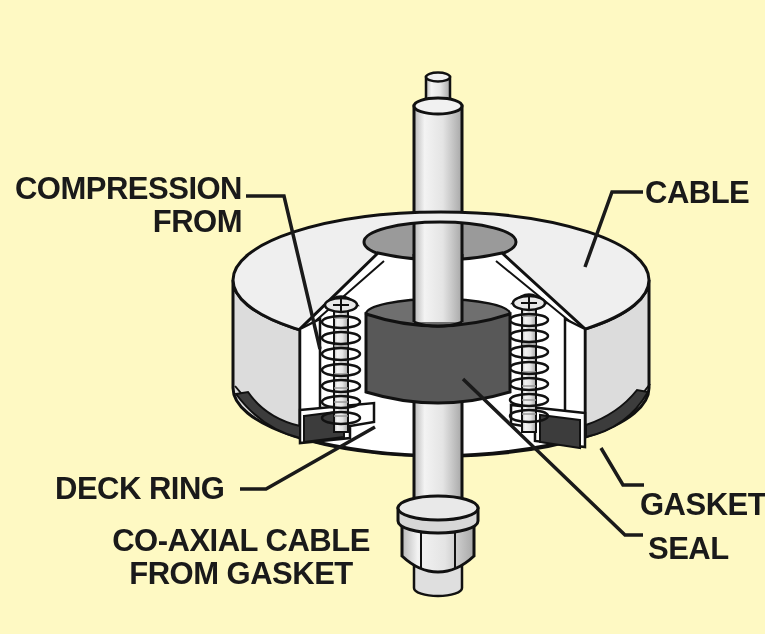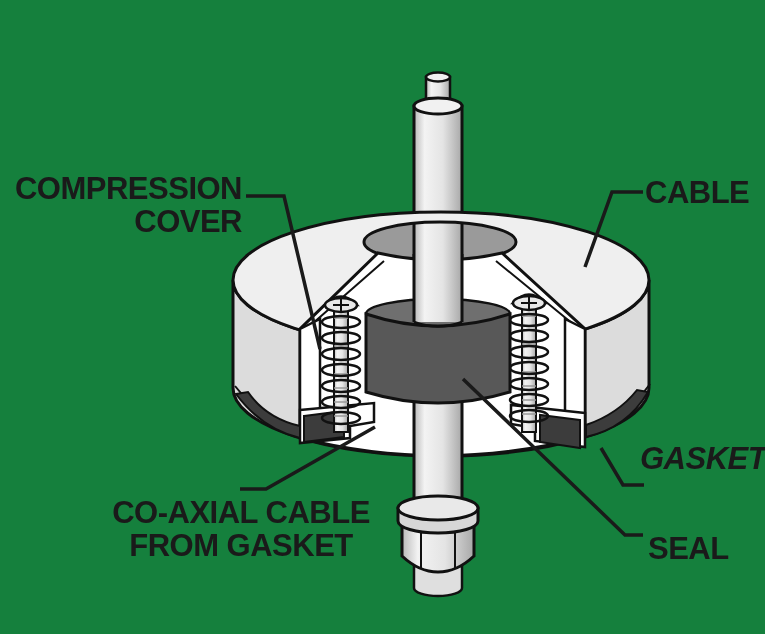--- a/index.html
+++ b/index.html
@@ -1,38 +1,38 @@
 <!DOCTYPE html>
 <html><head>
 <meta charset="utf-8">
 <style>
   html,body{margin:0;padding:0;background:#ffffff;}
   .stage{
     position:relative;
     width:765px;height:634px;
-    background:#15803d;
+    background:#fef9c3;
     overflow:hidden;
     font-family:"Liberation Sans","DejaVu Sans",sans-serif;
   }
   .stage svg{position:absolute;left:0;top:0;}
   .label{
     position:absolute;
     font-size:31px;
     font-weight:700;
     line-height:1.07;
     letter-spacing:-0.5px;
     color:#1a1a1a;
     white-space:nowrap;
   }
   .lbl-compression{left:0;top:172px;width:242px;text-align:right;}
   .lbl-cover{left:645px;top:176px;}
   .lbl-deckring{left:55px;top:472px;}
-  .lbl-gasket{left:640px;top:442px;font-style:italic;}
+  .lbl-gasket{left:640px;top:488px;}
   .lbl-seal{left:648px;top:532px;}
-  .lbl-coax{left:95px;top:496px;width:292px;text-align:center;}
+  .lbl-coax{left:95px;top:524px;width:292px;text-align:center;}
 </style>
 </head>
 <body>
 
 <div class="stage">
 
   <svg viewBox="0 0 765 634" width="765" height="634">
     <defs>
       <linearGradient id="g-metal" x1="0" y1="0" x2="1" y2="0">
         <stop offset="0" stop-color="#b9b9b9"></stop>
@@ -138,25 +138,26 @@
       <path d="M 246 196 L 284 196 L 320 349"></path>
       <path d="M 643 192 L 612 192 L 585 267"></path>
       <path d="M 240 489 L 266 489 L 375 427"></path>
       <path d="M 644 485 L 623 485 L 601 448"></path>
       <path d="M 643 535 L 625 535 L 463 379"></path>
     </g>
   </svg>
 
   <div class="label lbl-compression">
     <div>COMPRESSION</div>
-    <div>COVER</div>
+    <div>FROM</div>
   </div>
 
   <div class="label lbl-cover">CABLE</div>
 
+  <div class="label lbl-deckring">DECK RING</div>
 
   <div class="label lbl-gasket">GASKET</div>
 
   <div class="label lbl-seal">SEAL</div>
 
   <div class="label lbl-coax">
     <div>CO-AXIAL CABLE</div>
     <div>FROM GASKET</div>
   </div>
 

